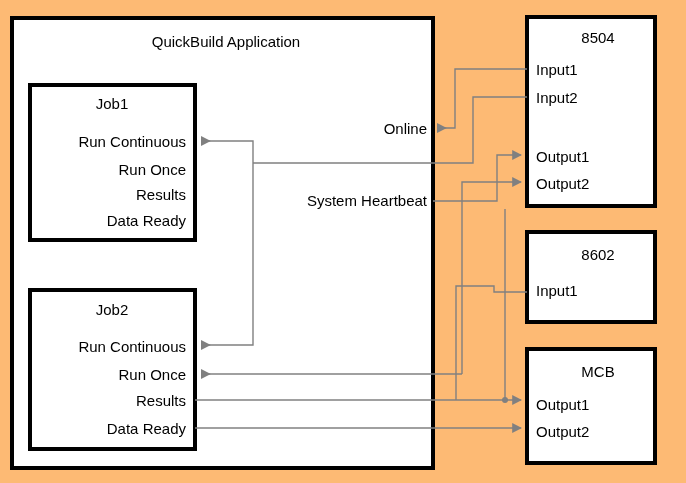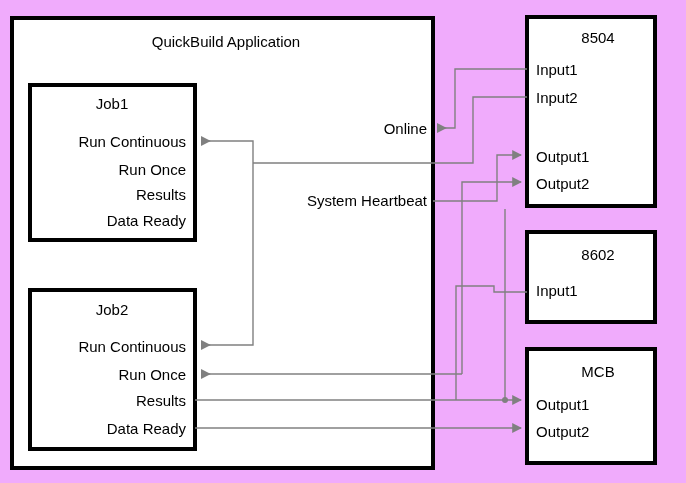--- a/index.html
+++ b/index.html
@@ -7,21 +7,21 @@
     padding: 0;
     background: #ffffff;
   }
   body {
     font-family: "Liberation Sans", sans-serif;
   }
   #diagram-root {
     position: relative;
     width: 686px;
     height: 483px;
-    background: #f0abfc;
+    background: #fdba74;
     overflow: hidden;
   }
   #diagram-svg {
     position: absolute;
     left: 0;
     top: 0;
     width: 686px;
     height: 483px;
   }
   .box-rect {

